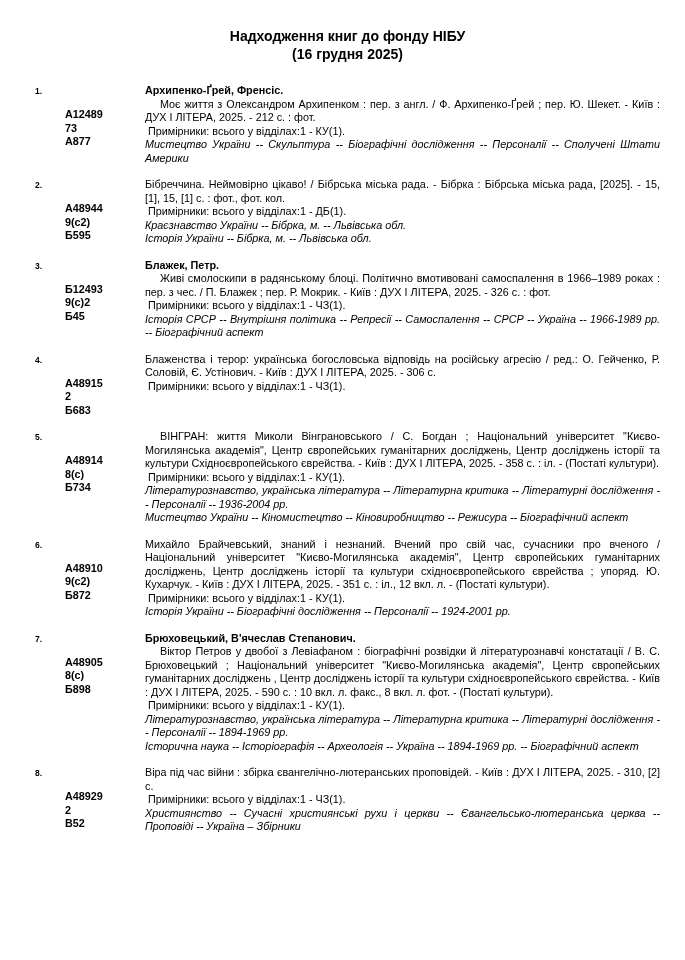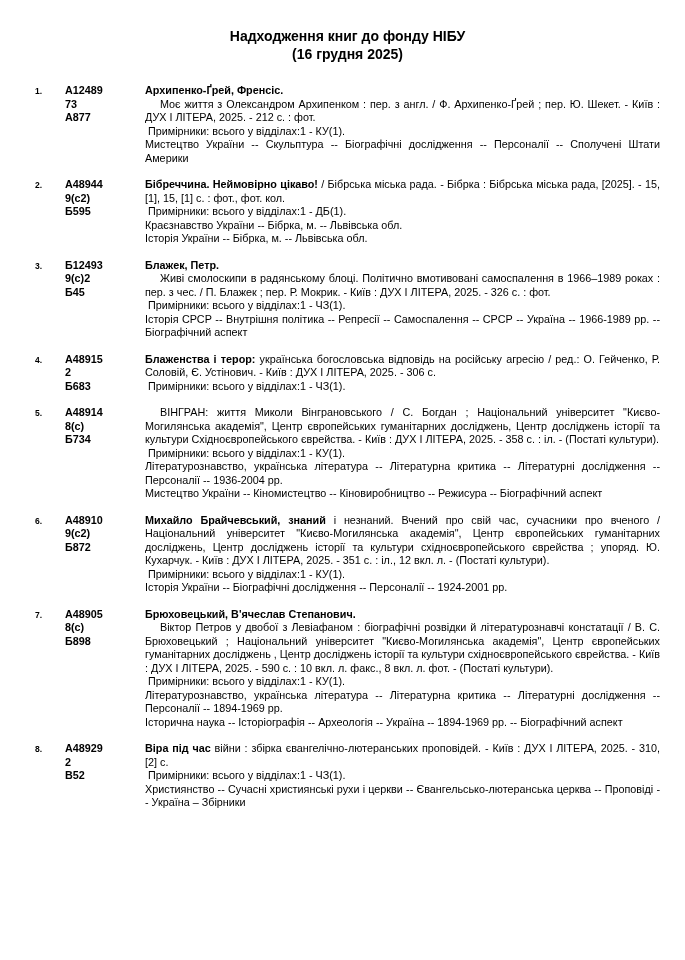--- a/index.html
+++ b/index.html
@@ -39,31 +39,32 @@
     font-size: 8.5px;
     font-weight: bold;
     padding-top: 1px;
     line-height: 13.5px;
   }
   .entry-call {
     flex: none;
     width: 80px;
     font-weight: bold;
     line-height: 13.5px;
+    margin-top: 24px;
   }
   .entry-body {
     flex: none;
     width: 515px;
   }
   .heading { font-weight: bold; }
   .desc { text-align: justify; }
   .desc.indent { text-indent: 15px; }
-  .b { font-weight: bold; }
+  .b { font-weight: normal; }
   .copies { padding-left: 3px; }
-  .subject { text-align: justify; }
+  .subject { text-align: justify; font-style: italic; }
 </style>
 </head>
 <body>
 
 <div class="page">
   <div class="title-block">
     <div>Надходження книг до фонду НІБУ</div>
     <div>(16 грудня 2025)</div>
   </div>
   <div class="entries">

